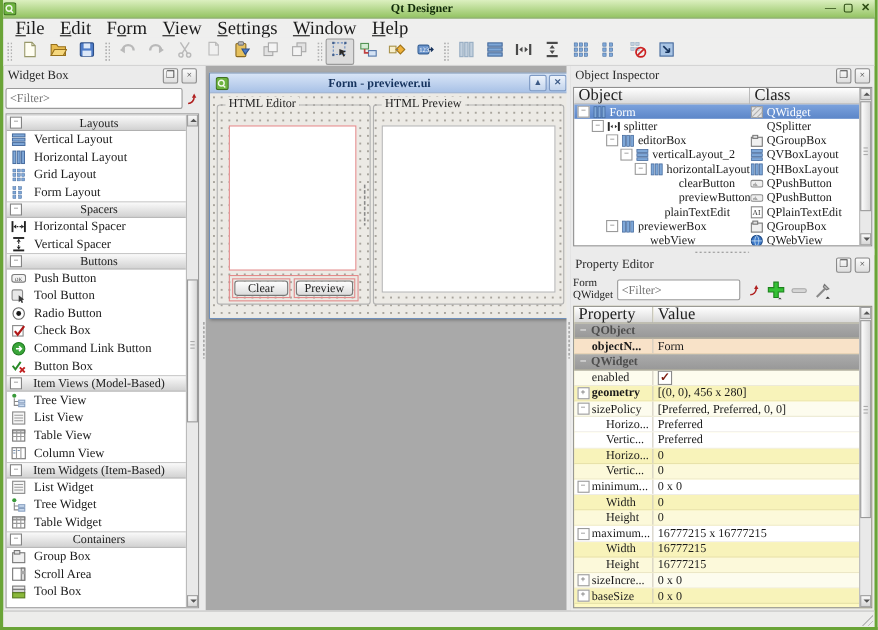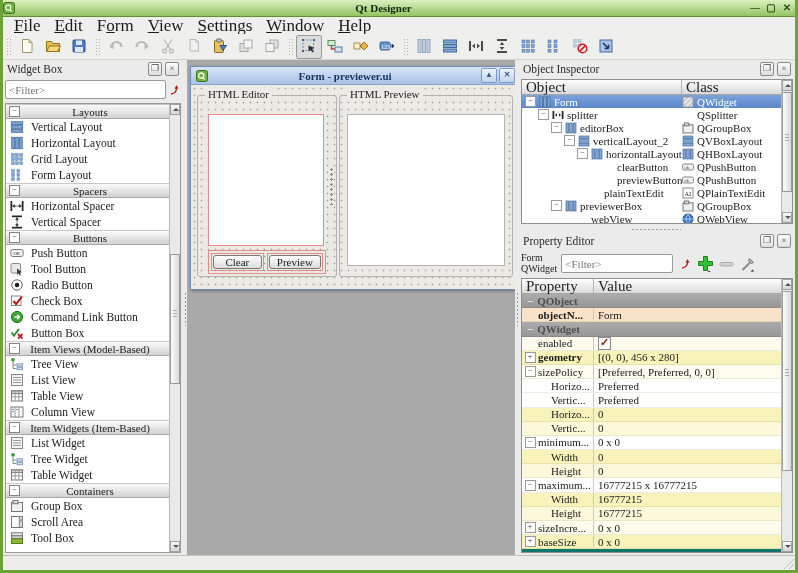--- a/index.html
+++ b/index.html
@@ -100,21 +100,21 @@
   .oicell-cls{display:flex;align-items:center;overflow:hidden;flex:1;}
   .treeicon{width:12px;height:12px;margin-right:3px;flex:none;}
   .treeicon svg{width:12px;height:12px;}
   .oiexp{width:9px;height:9px;border:1px solid #9a9a9a;background:#fff;color:#333;font-size:8px;
          line-height:7px;text-align:center;margin-right:3px;flex:none;}
   
   .pe{position:absolute;left:0;right:0;top:172px;bottom:0;}
   .petools{position:absolute;left:2px;top:19px;right:2px;height:25px;display:flex;align-items:center;}
   .pectx{font-size:10px;line-height:10.5px;color:#222;margin-right:4px;}
   .peicons{display:flex;align-items:center;margin-left:4px;gap:5px;}
-  .pebox{position:absolute;left:2px;right:2px;top:46px;bottom:2px;background:#0f766e;border:1px solid #8f8f8f;overflow:hidden;}
+  .pebox{position:absolute;left:2px;right:2px;top:46px;bottom:2px;background:#fef9c3;border:1px solid #8f8f8f;overflow:hidden;}
   .prow{height:14.2px;display:flex;align-items:stretch;font-size:11px;border-bottom:1px solid rgba(120,110,60,0.12);box-sizing:border-box;}
   .prow .pname{width:72px;flex:none;display:flex;align-items:center;border-right:1px solid #cfcabe;box-sizing:border-box;overflow:hidden;}
   .prow .pval{flex:1;display:flex;align-items:center;padding-left:4px;overflow:hidden;}
   .psection{height:14.2px;display:flex;align-items:center;background:linear-gradient(#ababab,#989898);
             color:#4e4e4e;font-weight:bold;font-size:11px;border-bottom:1px solid #8a8a8a;box-sizing:border-box;}
   .psection .minus{color:#f2f2f2;margin:0 4px 0 5px;font-weight:bold;}
   .pgut{width:16px;flex:none;display:flex;align-items:center;justify-content:center;}
   .pind{width:13px;flex:none;}
   .bgwhite{background:#ffffff;} .bgyellow{background:#f8f3ba;} .bgpale{background:#fcf9da;}
   .bgcream{background:#fdfcee;} .bgpeach{background:#f8e2c8;}

